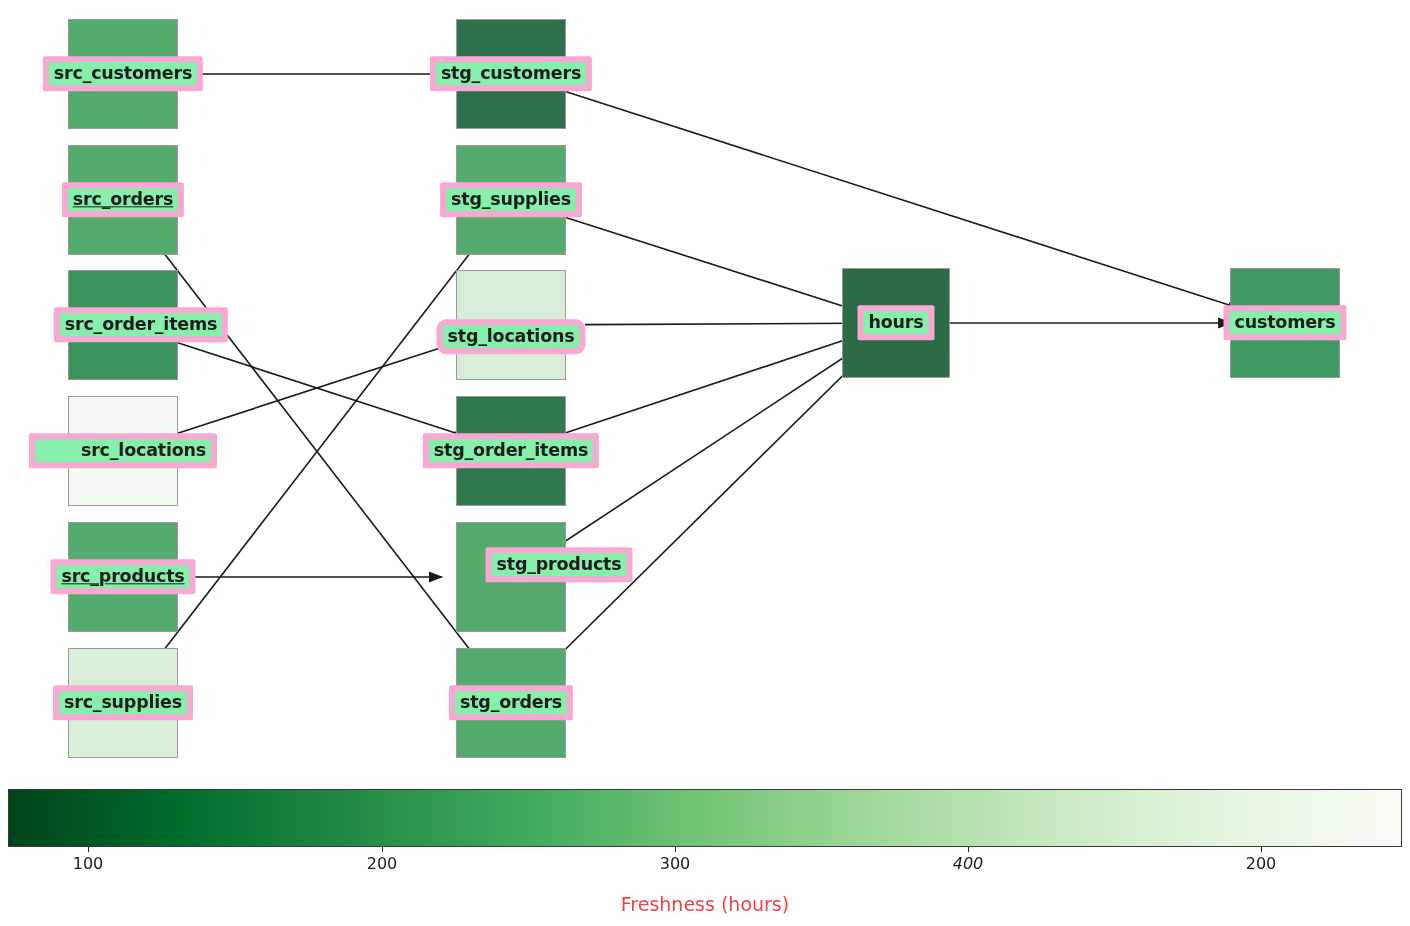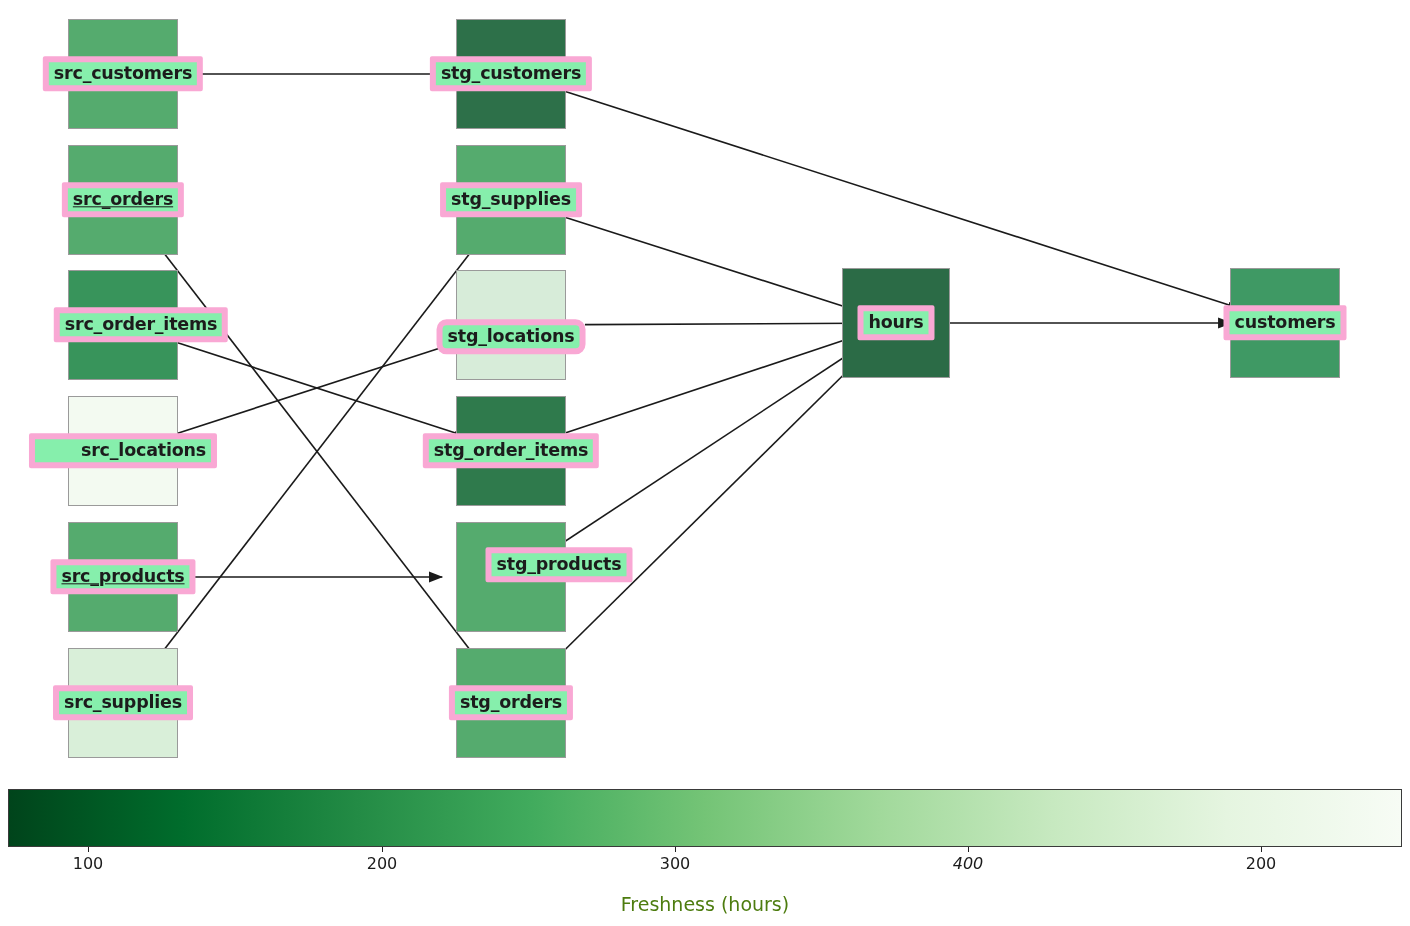--- a/index.html
+++ b/index.html
@@ -41,21 +41,21 @@
   }
   #cb-axis{position:absolute;left:8px;top:847px;width:1394px;height:40px;}
   .cb-tick{position:absolute;top:0;width:1px;height:5px;background:#222;}
   .cb-ticklabel{
     position:absolute;top:7px;transform:translateX(-50%);
     font-size:16px;color:#1b1b1b;font-family:"DejaVu Sans", sans-serif;
     white-space:nowrap;
   }
   #cb-title{
     position:absolute;left:0;top:893px;width:1410px;text-align:center;
-    font-size:19px;color:#4d7c0f;
+    font-size:19px;color:#ef4444;
   }
 </style>
 </head>
 <body>
 
 <div id="canvas">
 
   <div class="graph-layer">
     <svg class="edges" viewBox="0 0 1410 926" xmlns="http://www.w3.org/2000/svg">
       <defs>

